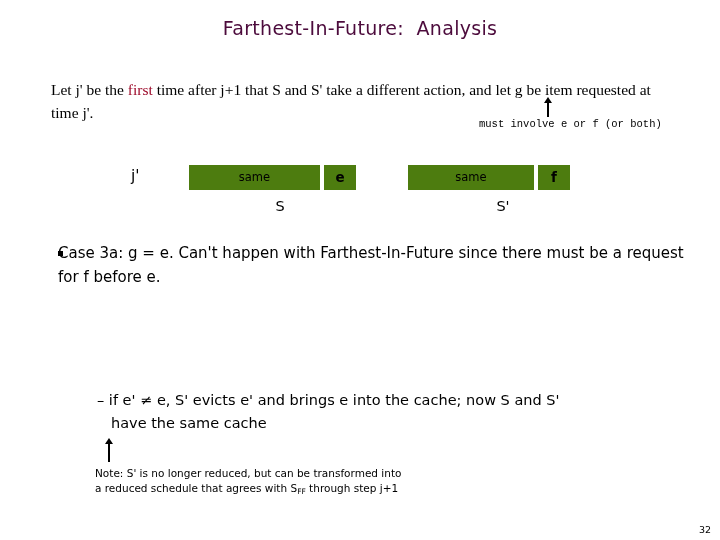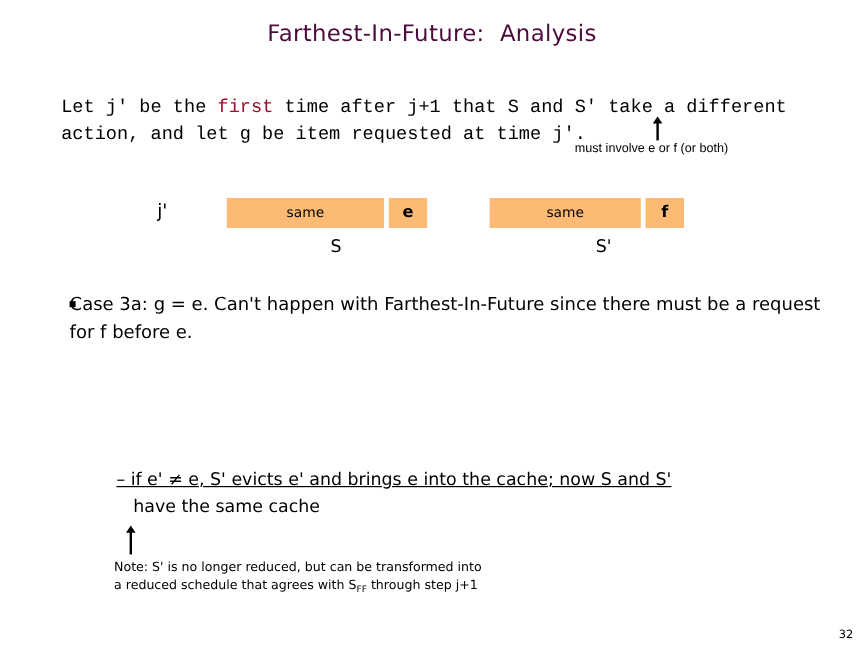--- a/index.html
+++ b/index.html
@@ -37,21 +37,21 @@
 
   
   .intro {
     position: absolute;
     left: 51px;
     top: 78px;
     width: 620px;
     color: #000000;
     font-size: 15.5px;
     line-height: 23px;
-    font-family: Liberation Mono, monospace;
+    font-family: Liberation Serif, serif;
   }
   .intro .hl {
     color: #9e0b2b;
   }
 
   
   .annot-arrow {
     position: absolute;
     left: 543px;
     top: 97px;
@@ -76,21 +76,21 @@
     border-right: 4px solid transparent;
     border-bottom: 6px solid #000;
   }
   .annot-text {
     position: absolute;
     left: 479px;
     top: 118px;
     font-size: 10.5px;
     color: #000;
     white-space: nowrap;
-    font-family: Liberation Sans, sans-serif;
+    font-family: Liberation Mono, monospace;
   }
 
   
   .diagram {
     position: absolute;
     left: 0;
     top: 0;
     width: 720px;
     height: 540px;
     pointer-events: none;
@@ -101,21 +101,21 @@
     position: absolute;
     left: 131px;
     top: 167px;
     font-size: 15.5px;
     color: #000;
     white-space: nowrap;
   }
 
   .box {
     position: absolute;
-    background: #fdba74;
+    background: #4d7c0f;
     height: 25px;
     line-height: 25px;
     text-align: center;
     color: #000;
     font-size: 11.5px;
     white-space: nowrap;
   }
   .box.letter {
     font-size: 13.5px;
     font-weight: bold;
@@ -161,21 +161,21 @@
 
   .sub {
     position: absolute;
     left: 97px;
     color: #000;
     font-size: 14.5px;
     line-height: 23px;
     white-space: nowrap;
   }
   .sub-1 { top: 366px; }
-  .sub-2 { top: 389px; text-decoration: underline; }
+  .sub-2 { top: 389px; }
   .sub-3 { left: 111px; top: 412px; }
 
   
   .note-arrow {
     position: absolute;
     left: 104px;
     top: 438px;
     width: 10px;
     height: 24px;
   }

